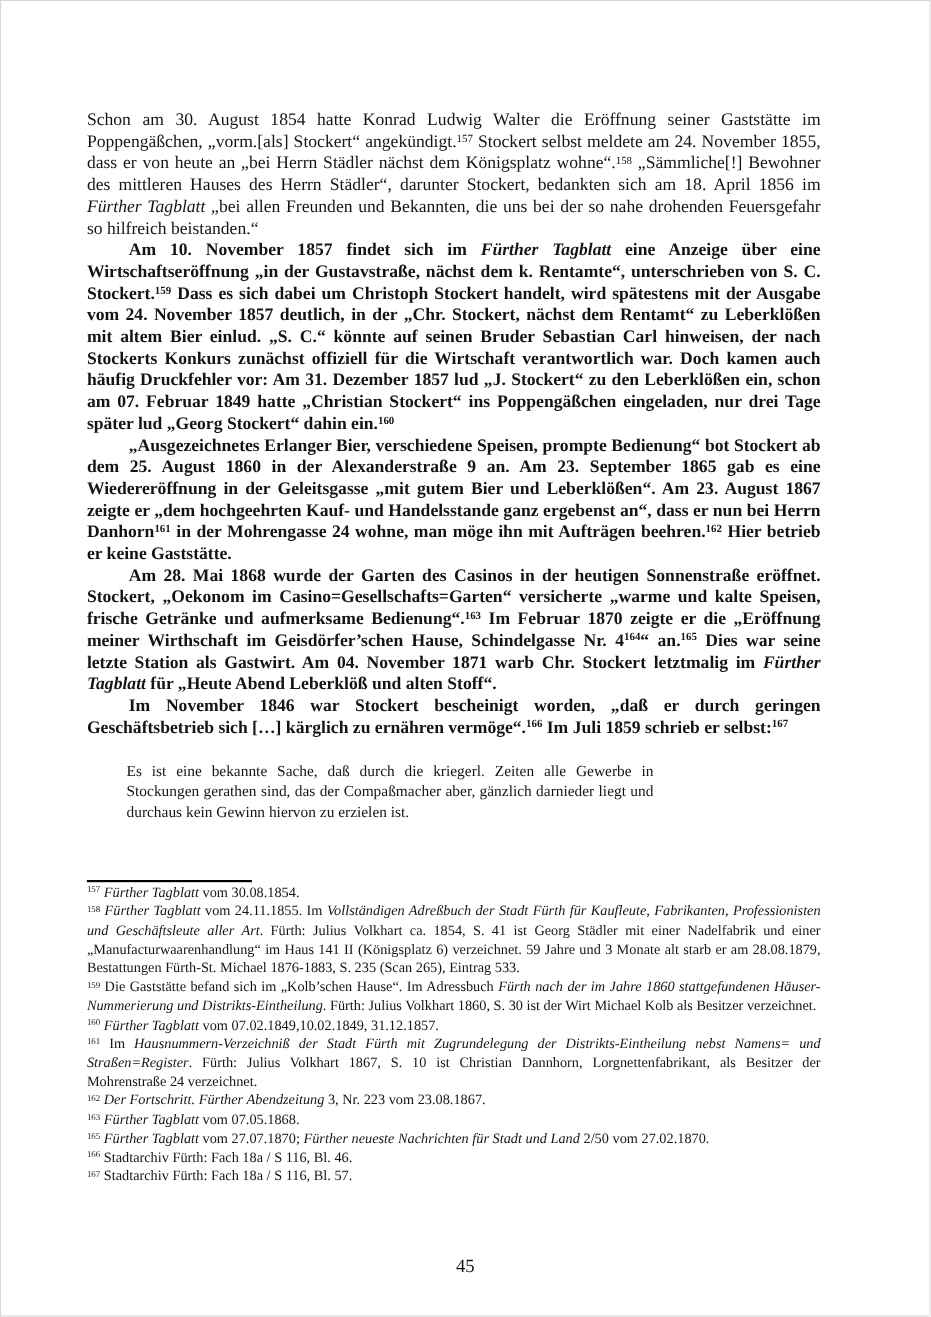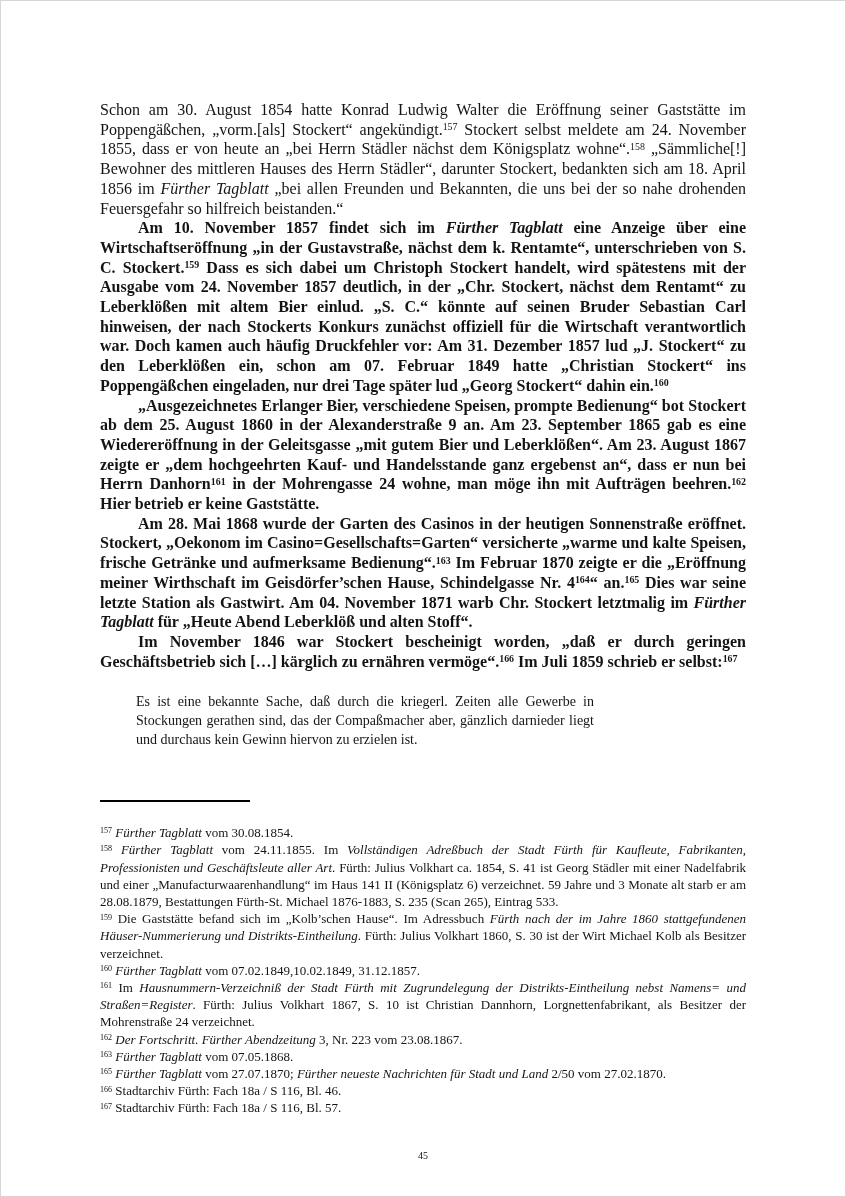--- a/index.html
+++ b/index.html
@@ -7,21 +7,21 @@
     padding: 0;
     background: #ffffff;
   }
   .page {
     position: relative;
     width: 846px;
     height: 1197px;
     margin: 0 auto;
     background: #ffffff;
     box-sizing: border-box;
-    padding: 100px 100px 0 100px;
+    padding: 100px 100px 0 79px;
     font-family: "Liberation Serif", serif;
     color: #141414;
     overflow: hidden;
     box-shadow: inset 0 0 0 1px #d6d6d6;
   }
   .body-text p {
     margin: 0;
     font-size: 16px;
     line-height: 19.7px;
     text-align: justify;
@@ -43,35 +43,35 @@
     line-height: 18.9px;
     text-align: justify;
   }
   .footnote-rule {
     margin-top: 50px;
     width: 150px;
     height: 0;
     border-top: 2px solid #000000;
   }
   .footnotes {
-    margin-top: 22px;
+    margin-top: 0;
   }
   .footnotes p {
     margin: 0;
     font-size: 13px;
     line-height: 17.2px;
     text-align: justify;
   }
   .page-number {
     position: absolute;
     left: 0;
     right: 0;
     bottom: 36px;
     text-align: center;
-    font-size: 10px;
+    font-size: 17px;
   }
 </style>
 </head>
 <body>
 
 <div class="page">
 
   <div class="body-text">
     <p><span>Schon am 30. August 1854 hatte Konrad Ludwig Walter die Eröffnung seiner Gaststätte im Poppengäßchen, „vorm.[als] Stockert“ angekündigt.</span><sup>157</sup><span> Stockert selbst meldete am 24. November 1855, dass er von heute an „bei Herrn Städler nächst dem Königsplatz wohne“.</span><sup>158</sup><span> „Sämmliche[!] Bewohner des mittleren Hauses des Herrn Städler“, darunter Stockert, bedankten sich am 18. April 1856 im </span><i>Fürther Tagblatt</i><span> „bei allen Freunden und Bekannten, die uns bei der so nahe drohenden Feuersgefahr so hilfreich beistanden.“</span></p>
     <p class="indent"><span>Am 10. November 1857 findet sich im </span><i>Fürther Tagblatt</i><span> eine Anzeige über eine Wirtschaftseröffnung „in der Gustavstraße, nächst dem k. Rentamte“, unterschrieben von S. C. Stockert.</span><sup>159</sup><span> Dass es sich dabei um Christoph Stockert handelt, wird spätestens mit der Ausgabe vom 24. November 1857 deutlich, in der „Chr. Stockert, nächst dem Rentamt“ zu Leberklößen mit altem Bier einlud. „S. C.“ könnte auf seinen Bruder Sebastian Carl hinweisen, der nach Stockerts Konkurs zunächst offiziell für die Wirtschaft verantwortlich war. Doch kamen auch häufig Druckfehler vor: Am 31. Dezember 1857 lud „J. Stockert“ zu den Leberklößen ein, schon am 07. Februar 1849 hatte „Christian Stockert“ ins Poppengäßchen eingeladen, nur drei Tage später lud „Georg Stockert“ dahin ein.</span><sup>160</sup></p>

